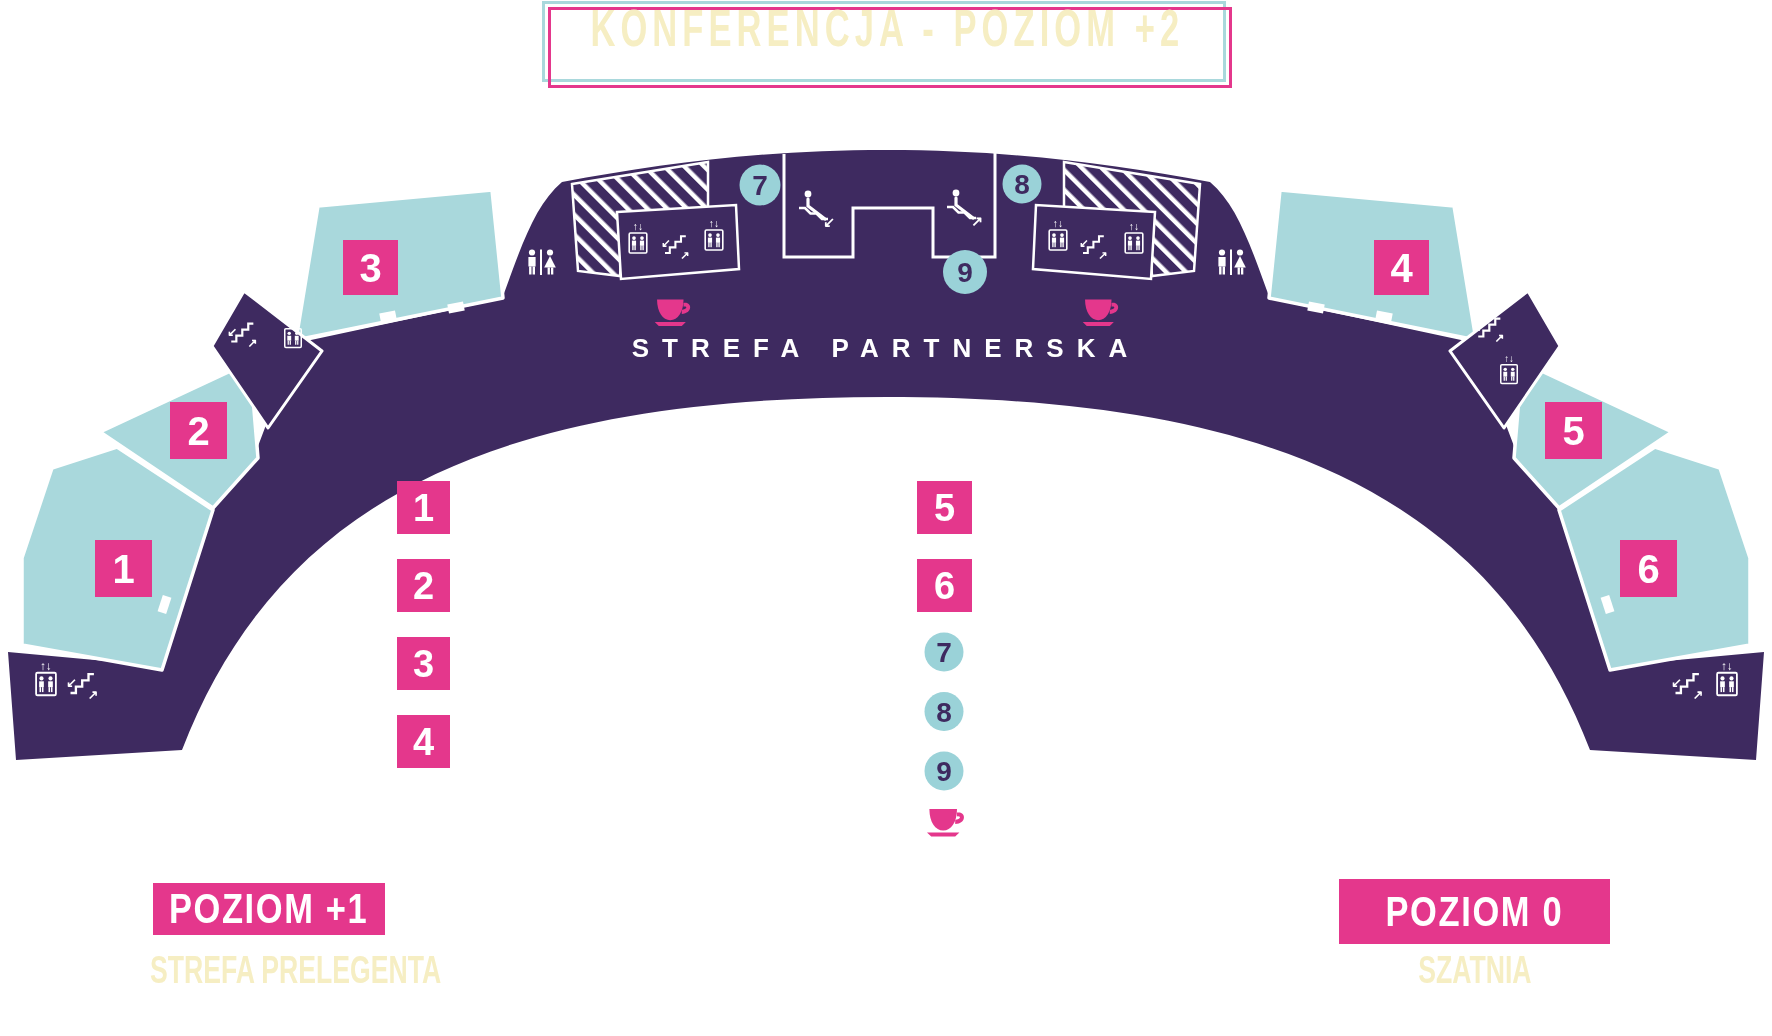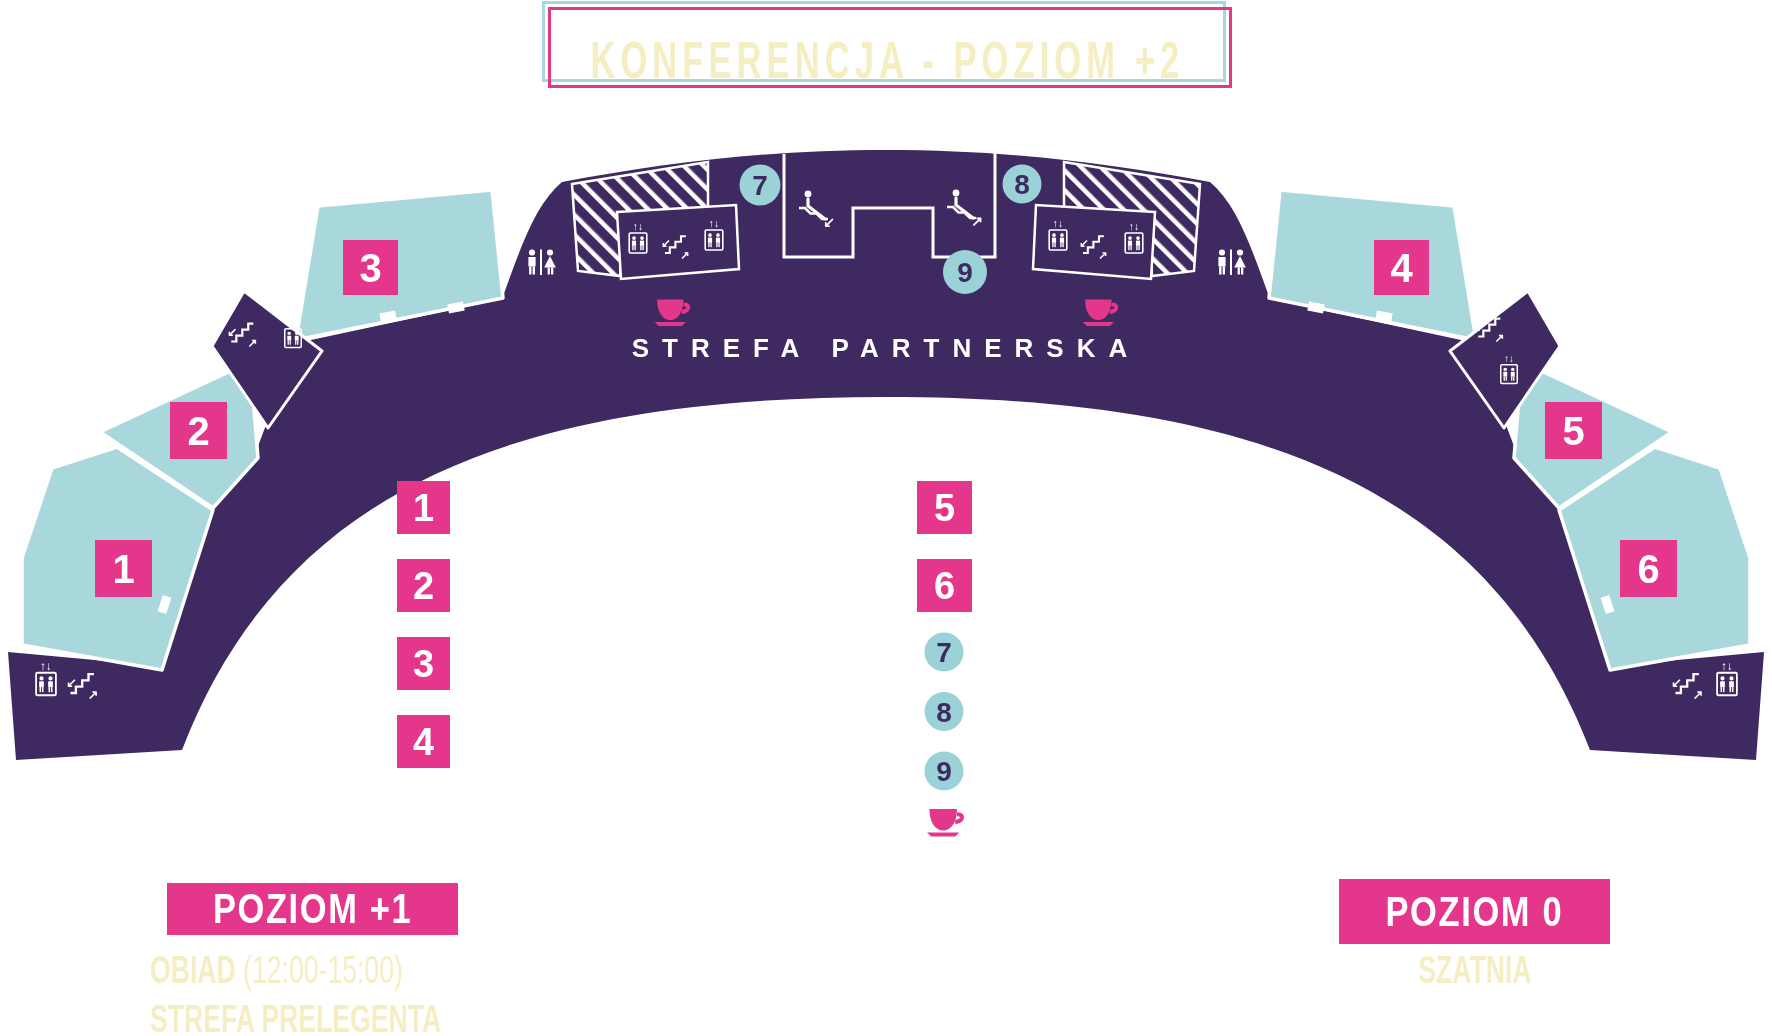--- a/index.html
+++ b/index.html
@@ -3,21 +3,21 @@
 <meta charset="utf-8">
 <style>
   html,body{margin:0;padding:0;background:#ffffff;}
   body{width:1772px;height:1036px;overflow:hidden;font-family:"Liberation Sans",sans-serif;}
   .stage{position:relative;width:1772px;height:1036px;background:#fff;}
   .abs{position:absolute;}
 
   
   .title-teal{left:542px;top:1px;width:684px;height:81px;border:3px solid #A9D8DC;box-sizing:border-box;background:#fff;}
   .title-pink{left:548px;top:7px;width:684px;height:81px;border:3px solid #E4378C;box-sizing:border-box;background:transparent;}
-  .title-textwrap{left:542px;top:1px;width:690px;height:87px;display:flex;align-items:flex-end;justify-content:center;}
+  .title-textwrap{left:542px;top:1px;width:690px;height:87px;display:flex;align-items:flex-start;justify-content:center;}
   .title-text{display:inline-block;transform:scale(0.72,1.08);white-space:nowrap;
      font-size:48px;font-weight:bold;letter-spacing:7px;color:#F6EEC3;}
 
   
   .lvlbox{background:#E4378C;color:#fff;display:flex;align-items:center;justify-content:center;}
   .lvlbox span{display:inline-block;transform:scaleX(0.82);white-space:nowrap;font-weight:bold;font-size:42px;letter-spacing:2px;}
   .cream-lines{color:#F6EEC3;font-weight:bold;font-size:38px;line-height:49px;white-space:nowrap;}
   .cn{display:inline-block;transform:scaleX(0.70);transform-origin:left center;}
   .cnc{display:inline-block;transform:scaleX(0.70);transform-origin:center center;}
   .thin{font-weight:400;}
@@ -295,25 +295,24 @@
         </g>
     </g>
   </svg>
 
   <div class="abs title-teal"></div>
   <div class="abs title-pink"></div>
   <div class="abs title-textwrap">
     <span class="title-text">KONFERENCJA - POZIOM +2</span>
   </div>
 
-  <div class="abs lvlbox" style="left:167px;top:883px;width:291px;height:52px;">
+  <div class="abs lvlbox" style="left:153px;top:883px;width:232px;height:52px;">
     <span>POZIOM +1</span>
   </div>
   <div class="abs cream-lines" style="left:150px;top:946px;width:420px;">
-    <div><span class="cn"><span>OBIAD</span> <span class="thin">(12:00-15:00)</span></span></div>
     <div><span class="cn">STREFA PRELEGENTA</span></div>
   </div>
 
   <div class="abs lvlbox" style="left:1339px;top:879px;width:271px;height:65px;">
     <span>POZIOM 0</span>
   </div>
   <div class="abs cream-lines" style="left:1339px;top:946px;width:271px;text-align:center;">
     <div><span class="cnc">SZATNIA</span></div>
   </div>
 

